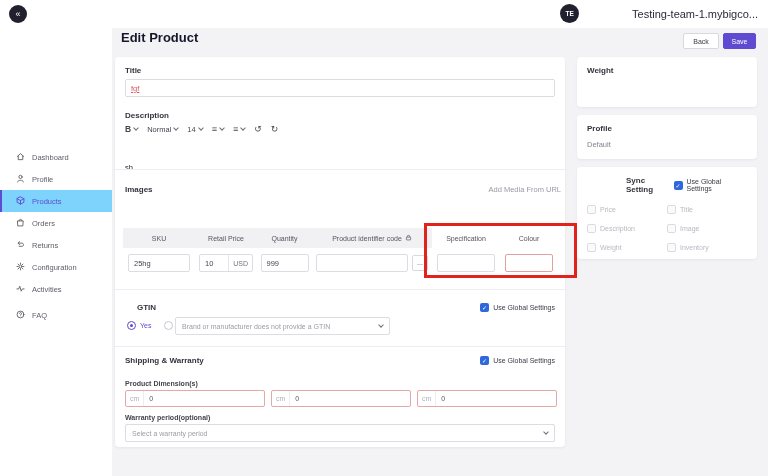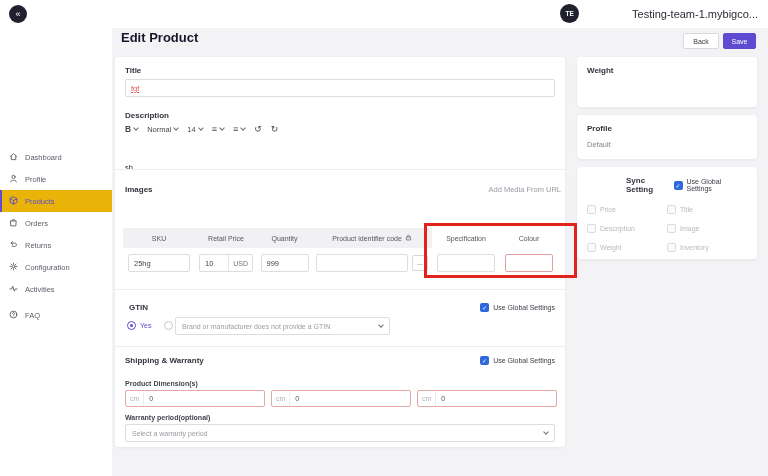--- a/index.html
+++ b/index.html
@@ -13,23 +13,23 @@
                   background:#20202e; color:#fff; border:none; font-size:9px; cursor:pointer;
                   display:flex; align-items:center; justify-content:center; font-family:inherit; }
   .account { position:absolute; right:10px; top:4px; display:flex; align-items:center; gap:5px; cursor:pointer; }
   .avatar { width:19px; height:19px; border-radius:50%; background:#20202e; color:#fff; font-size:6.5px;
             font-weight:bold; display:flex; align-items:center; justify-content:center; }
   .account-name { font-size:11px; color:#2c2c38;margin-left:48px; }
 
   
   .sidebar { position:absolute; left:0; top:28px; width:112px; bottom:0; background:#fff; }
   .nav { padding-top:118px; }
-  .nav-item { display:flex; align-items:center; gap:7px; height:22px; padding-left:7px;
+  .nav-item { display:flex; align-items:center; gap:7px; height:22px; padding-left:14px;
               font-size:7.5px; color:#5d5d68; cursor:pointer; border-left:2px solid transparent; }
-  .nav-item.active { background:#eab308; color:#5e4bd1; border-left-color:#5e4bd1; }
+  .nav-item.active { background:#7dd3fc; color:#5e4bd1; border-left-color:#5e4bd1; }
   .nav-item svg { flex:0 0 auto; }
   .faq-item { margin-top:4px; }
 
   
   .page-title { position:absolute; left:121px; top:30px; font-size:13px; font-weight:bold; color:#16162a; }
   .btn { position:absolute; top:33px; height:16px; font-size:7px; border-radius:2px; cursor:pointer; font-family:inherit; }
   .btn-back { left:683px; width:36px; background:#fff; border:1px solid #d8d8df; color:#3c3c46; }
   .btn-save { left:723px; width:33px; background:#5e4bd1; border:1px solid #5e4bd1; color:#fff; }
 
   .card { position:absolute; background:#fff; border-radius:4px; box-shadow:0 1px 3px rgba(20,20,40,.06); }
@@ -276,21 +276,21 @@
         <div class="td c6">
             <div class="finput err" style="width:48px;">
               <span></span>
             </div>
           </div>
       </div>
     </div>
 
     <div class="divider" style="top:232px;"></div>
 
-    <div class="lbl" style="left:14px; top:246px;text-align:center;">GTIN</div>
+    <div class="lbl" style="left:22px; top:246px;text-align:center;">GTIN</div>
     <div class="cb-row" style="right:10px; top:246px;">
       <span class="cb checked">✓</span>
       <span>Use Global Settings</span>
     </div>
     <div class="radio-row" style="left:12px; top:264px;">
       <span class="radio-opt on">
           <span class="radio sel"></span>
           <span>Yes</span>
         </span>
       <span class="radio-opt">

